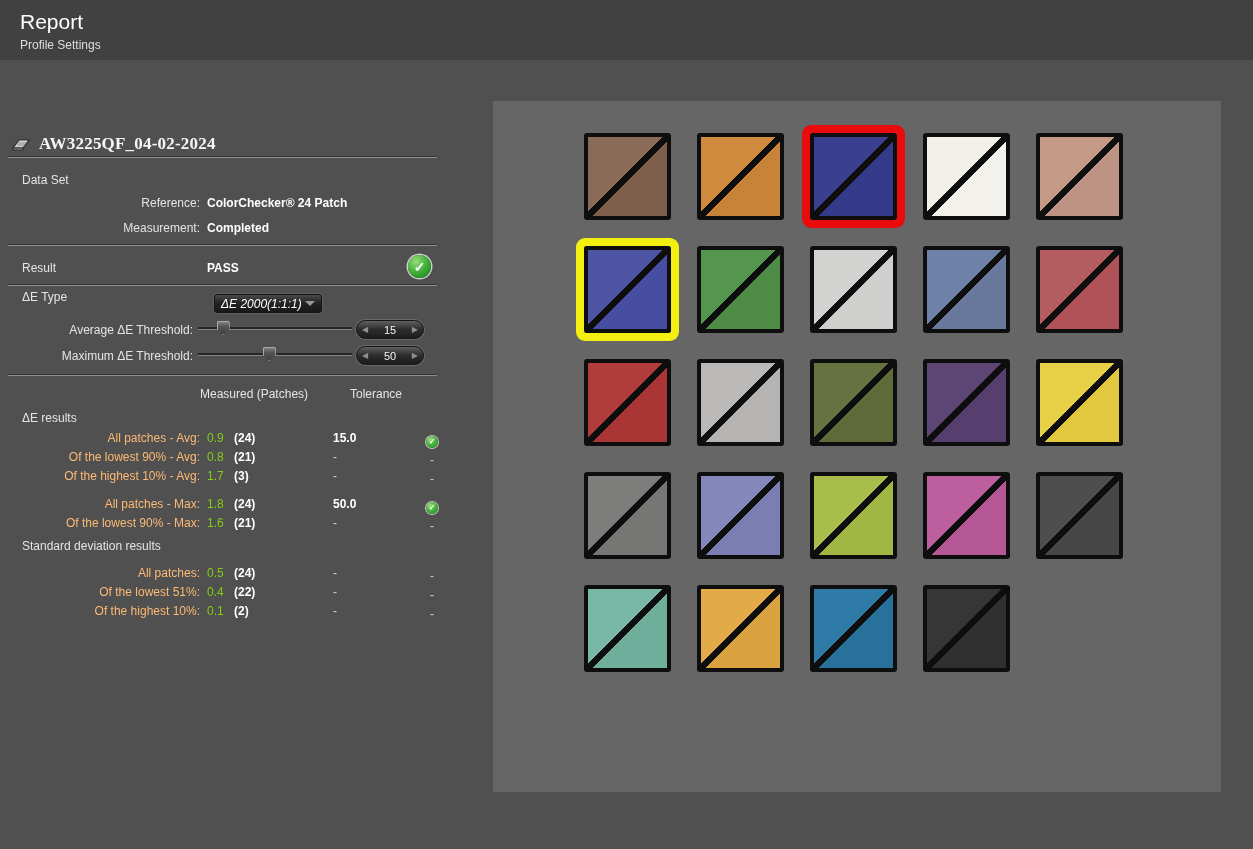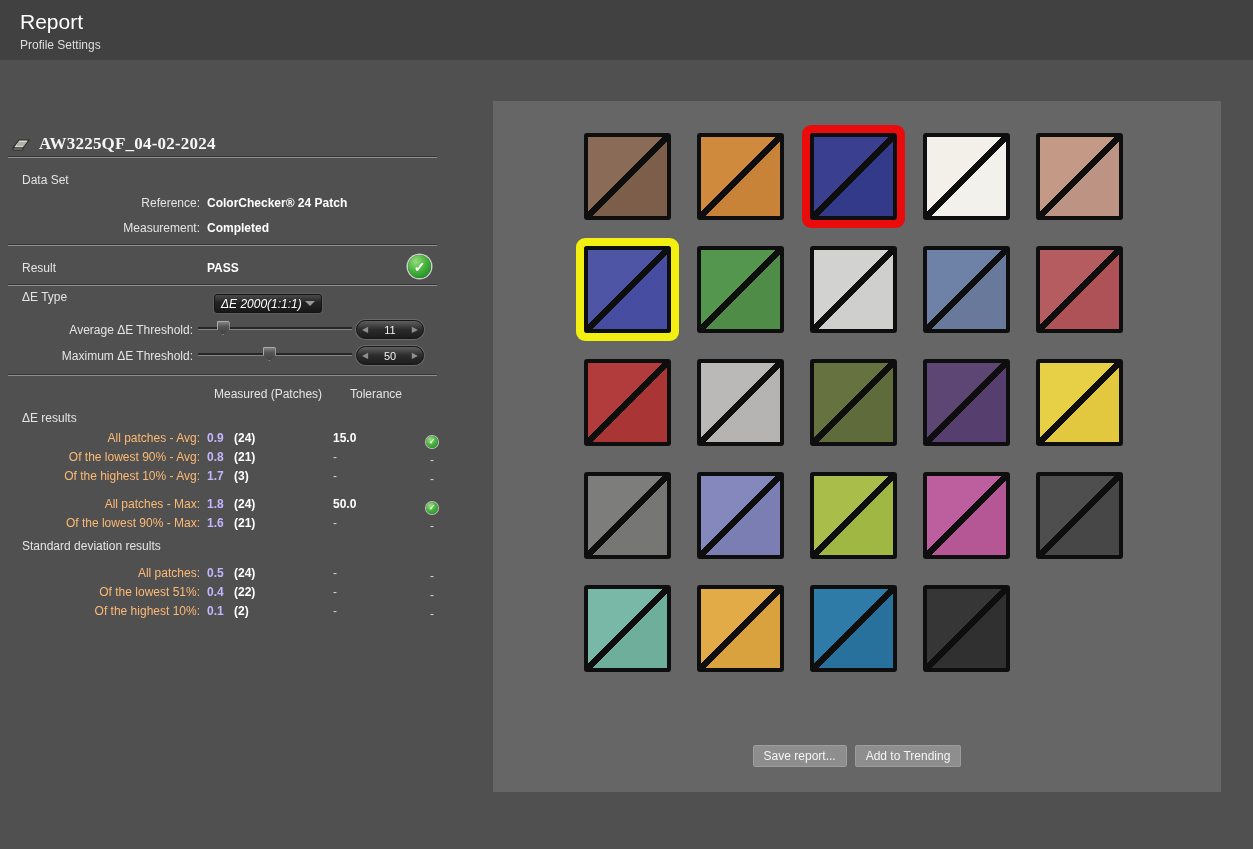--- a/index.html
+++ b/index.html
@@ -56,21 +56,21 @@
     background:linear-gradient(#5f5f5f,#2c2c2c 50%,#1d1d1d);
     border:1px solid #161616;box-shadow:0 0 0 1px #6a6a6a;
     display:flex;align-items:center;justify-content:space-between;padding:0 5px;box-sizing:border-box;}
   .spinner .arr{color:#8f8f8f;font-size:8px;cursor:pointer;line-height:1;}
   .spinner .num{color:#f2f2f2;font-size:11px;}
 
   
   .trow{position:absolute;left:0;width:445px;height:19px;display:grid;
     grid-template-columns:200px 34px 99px 86px 26px;align-items:baseline;}
   .trow .c-label{text-align:right;color:#fdba74;}
-  .trow .c-val{padding-left:7px;font-weight:bold;color:#c4b5fd;}
+  .trow .c-val{padding-left:7px;font-weight:normal;color:#84cc16;}
   .trow .c-count{font-weight:bold;color:#fff;}
   .trow .c-tol{font-weight:bold;color:#fff;}
   .trow .c-tol.dash,.trow .c-status.dash{font-weight:normal;color:#d6d6d6;}
   .trow .c-status{text-align:center;align-self:center;}
 
   
   .book-icon{width:22px;height:16px;display:inline-block;}
 
   
   .patchpanel{position:absolute;left:493px;top:101px;width:728px;height:691px;background:#666667;}
@@ -127,37 +127,37 @@
       <span class="arrow"></span>
     </div>
 
     <div class="rlabel" style="left:0;top:263px;width:193px">Average  ΔE Threshold:</div>
     <div class="slider" style="left:198px;top:261px">
       <div class="track"></div>
       <div class="thumb" id="thumb-avg" style="left: 16%;"></div>
     </div>
     <div class="spinner" style="top:260px">
       <span class="arr">◀</span>
-      <span class="num">11</span>
+      <span class="num">15</span>
       <span class="arr">▶</span>
     </div>
 
     <div class="rlabel" style="left:0;top:289px;width:193px">Maximum ΔE Threshold:</div>
     <div class="slider" style="left:198px;top:287px">
       <div class="track"></div>
       <div class="thumb" id="thumb-max" style="left: 46%;"></div>
     </div>
     <div class="spinner" style="top:286px">
       <span class="arr">◀</span>
       <span class="num">50</span>
       <span class="arr">▶</span>
     </div>
     <div class="divider" style="top:314px"></div>
 
-    <div class="lbl" style="left:214px;top:327px">Measured (Patches)</div>
+    <div class="lbl" style="left:200px;top:327px">Measured (Patches)</div>
     <div class="lbl" style="left:350px;top:327px">Tolerance</div>
 
     <div class="lbl" style="left:22px;top:351px">ΔE results</div>
     <div id="de-rows">
         <div class="trow" style="top: 371px;">
           <span class="c-label">All patches - Avg:</span>
           <span class="c-val">0.9</span>
           <span class="c-count">(24)</span>
           <span class="c-tol">15.0</span>
           <span class="c-status"><span class="check-small"></span></span>
@@ -239,19 +239,15 @@
         <div class="patch" style="background: linear-gradient(to right bottom, rgb(125, 125, 123) 0px, rgb(125, 125, 123) 47%, rgb(14, 14, 14) 47%, rgb(14, 14, 14) 53%, rgb(118, 118, 116) 53%, rgb(118, 118, 116) 100%);"></div>
         <div class="patch" style="background: linear-gradient(to right bottom, rgb(132, 136, 189) 0px, rgb(132, 136, 189) 47%, rgb(14, 14, 14) 47%, rgb(14, 14, 14) 53%, rgb(122, 126, 179) 53%, rgb(122, 126, 179) 100%);"></div>
         <div class="patch" style="background: linear-gradient(to right bottom, rgb(168, 189, 74) 0px, rgb(168, 189, 74) 47%, rgb(14, 14, 14) 47%, rgb(14, 14, 14) 53%, rgb(161, 183, 67) 53%, rgb(161, 183, 67) 100%);"></div>
         <div class="patch" style="background: linear-gradient(to right bottom, rgb(189, 95, 158) 0px, rgb(189, 95, 158) 47%, rgb(14, 14, 14) 47%, rgb(14, 14, 14) 53%, rgb(181, 86, 149) 53%, rgb(181, 86, 149) 100%);"></div>
         <div class="patch" style="background: linear-gradient(to right bottom, rgb(78, 78, 78) 0px, rgb(78, 78, 78) 47%, rgb(14, 14, 14) 47%, rgb(14, 14, 14) 53%, rgb(71, 71, 71) 53%, rgb(71, 71, 71) 100%);"></div>
         <div class="patch" style="background: linear-gradient(to right bottom, rgb(121, 184, 166) 0px, rgb(121, 184, 166) 47%, rgb(14, 14, 14) 47%, rgb(14, 14, 14) 53%, rgb(112, 174, 156) 53%, rgb(112, 174, 156) 100%);"></div>
         <div class="patch" style="background: linear-gradient(to right bottom, rgb(226, 171, 72) 0px, rgb(226, 171, 72) 47%, rgb(14, 14, 14) 47%, rgb(14, 14, 14) 53%, rgb(217, 162, 62) 53%, rgb(217, 162, 62) 100%);"></div>
         <div class="patch" style="background: linear-gradient(to right bottom, rgb(46, 123, 168) 0px, rgb(46, 123, 168) 47%, rgb(14, 14, 14) 47%, rgb(14, 14, 14) 53%, rgb(40, 113, 157) 53%, rgb(40, 113, 157) 100%);"></div>
         <div class="patch" style="background: linear-gradient(to right bottom, rgb(54, 54, 54) 0px, rgb(54, 54, 54) 47%, rgb(14, 14, 14) 47%, rgb(14, 14, 14) 53%, rgb(48, 48, 48) 53%, rgb(48, 48, 48) 100%);"></div>
       </div>
-    <div class="panel-buttons">
-      <button class="gbtn">Save report...</button>
-      <button class="gbtn">Add to Trending</button>
-    </div>
   </div>
 
 </div>
 
 </body></html>

